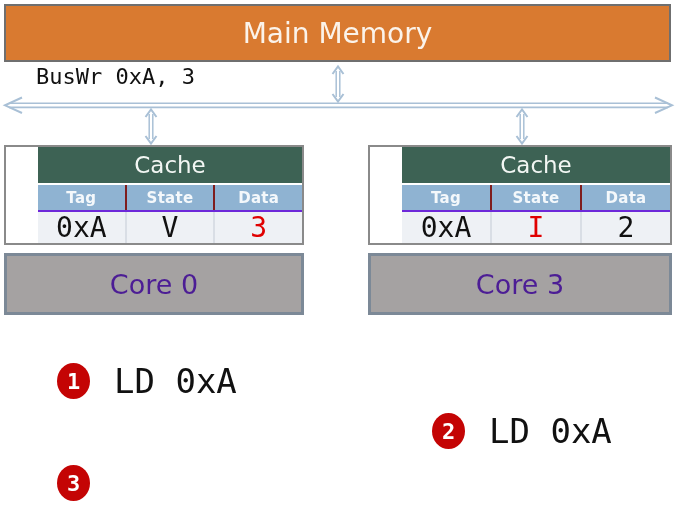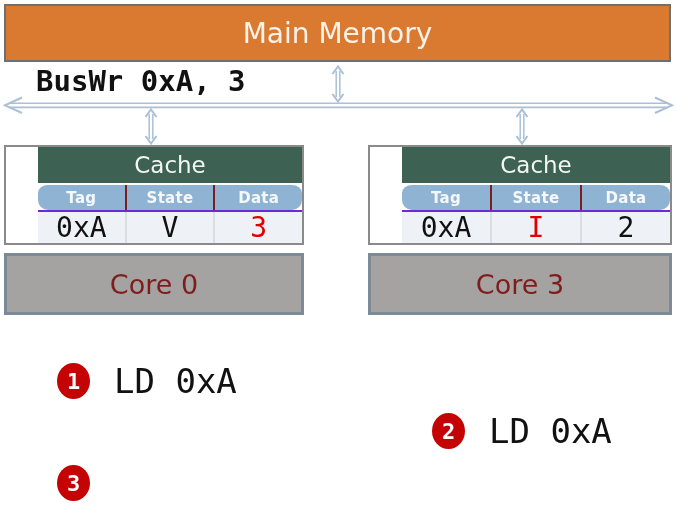--- a/index.html
+++ b/index.html
@@ -13,44 +13,42 @@
   #main-memory{
     position:absolute;left:4px;top:4px;width:667px;height:58px;
     box-sizing:border-box;border:2px solid var(--memory-border,#6f6f6f);
     background:var(--orange,#d97a30);
     display:flex;align-items:center;justify-content:center;
     color:#fbf3ea;font-size:28px;
   }
 
   
   #bus-label{
-    position:absolute;left:36px;top:64px;font-size:29px;color:var(--text-dark,#111);
+    position:absolute;left:36px;top:64px;font-size:22px;color:var(--text-dark,#111);
     white-space:pre;
-    font-weight:bold;
   }
 
   
   #arrows{position:absolute;left:0;top:0;width:677px;height:513px;pointer-events:none;}
   .arrow-stroke{stroke:var(--arrow-blue,#a9c0d6);fill:none;}
 
   
   .cache{
     position:absolute;top:145px;height:100px;box-sizing:border-box;
     border:2px solid var(--cache-border,#8a8a8a);background:#fff;padding-left:32px;
   }
   #cache0{left:4px;width:300px;}
   #cache1{left:368px;width:304px;}
   .cache-title{
     height:36px;background:var(--green,#3d6254);color:#f2f6f3;
     display:flex;align-items:center;justify-content:center;font-size:23px;
   }
   .cache-cols{
     display:flex;height:25px;background:var(--header-blue,#8fb3d2);
     border-top:2px solid #fff;
-    border-radius:10px;
   }
   .cache-cols .col{
     flex:1;display:flex;align-items:center;justify-content:center;
     color:#f4f8fb;font-size:15px;font-weight:bold;letter-spacing:.3px;
   }
   .cache-cols .col + .col{border-left:2px solid #7f1d1d;}
   .cache-row{
     display:flex;height:31px;background:var(--row-bg,#eef1f5);
     border-top:2px solid #6d28d9;
   }
@@ -58,21 +56,21 @@
     flex:1;display:flex;align-items:center;justify-content:center;
     font-size:28px;line-height:31px;color:var(--text-dark,#111);
   }
   .cache-row .cell + .cell{border-left:2px solid #d9dee5;}
 
   
   .core{
     position:absolute;top:253px;height:62px;box-sizing:border-box;
     background:var(--core-gray,#a5a2a2);border:3px solid var(--core-border,#7c8997);
     display:flex;align-items:center;justify-content:center;
-    color:#7f1d1d;font-size:27px;
+    color:#4c1d95;font-size:27px;
   }
   #core0{left:4px;width:300px;}
   #core1{left:368px;width:304px;}
 
   
   .step{position:absolute;display:flex;align-items:center;height:38px;}
   #step1{left:57px;top:362px;}
   #step2{left:432px;top:412px;}
   #step3{left:57px;top:464px;}
   .badge{

